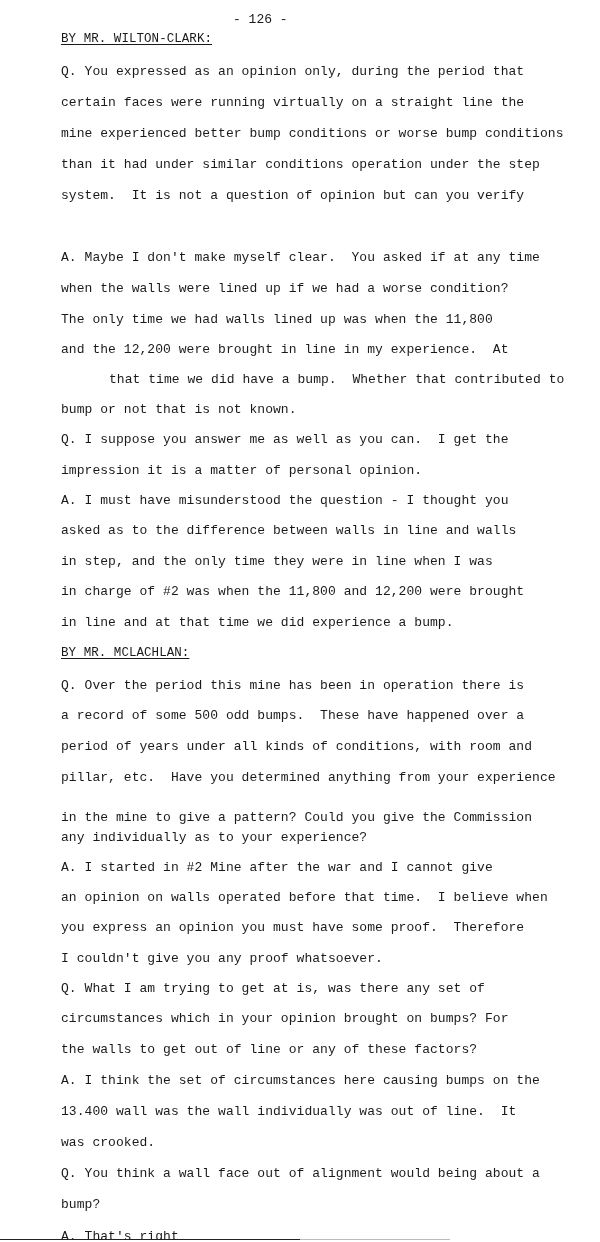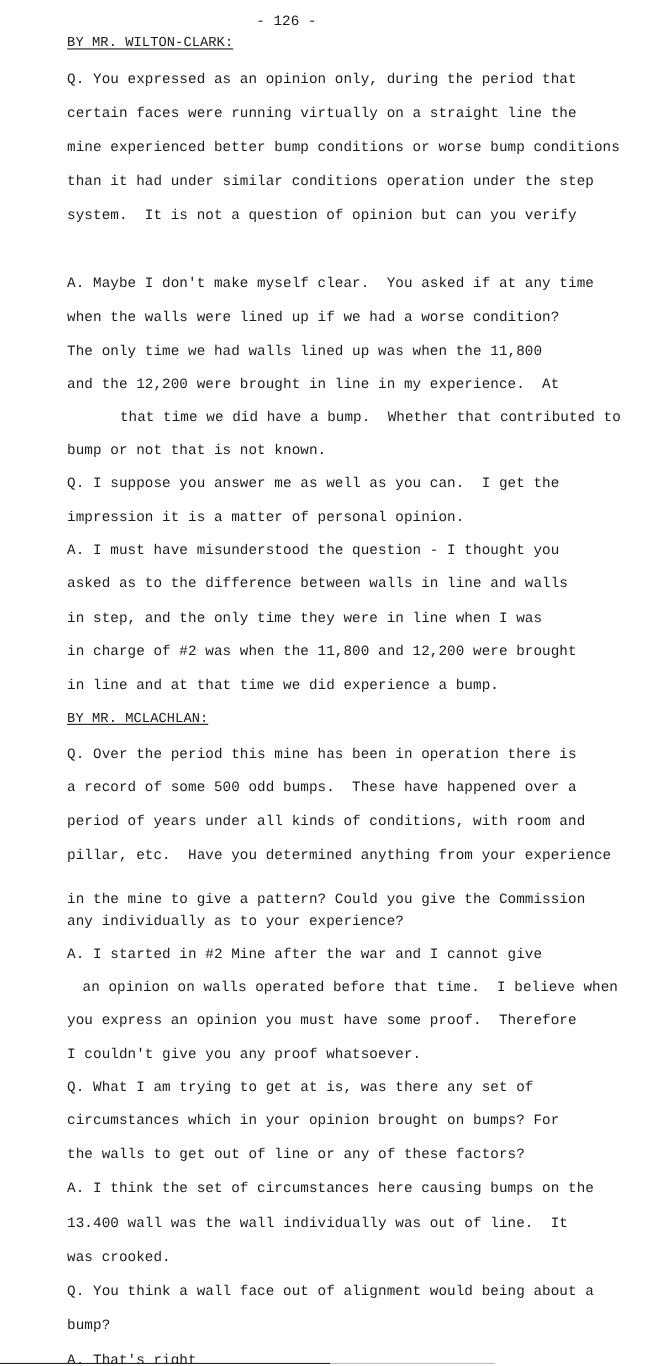--- a/index.html
+++ b/index.html
@@ -94,21 +94,21 @@
       <div class="line" style="top: 584px;">in charge of #2 was when the 11,800 and 12,200 were brought</div>
       <div class="line" style="top: 615px;">in line and at that time we did experience a bump.</div>
       <div class="line heading" style="top: 645px;">BY MR. MCLACHLAN:</div>
       <div class="line" style="top: 678px;">Q. Over the period this mine has been in operation there is</div>
       <div class="line" style="top: 708px;">a record of some 500 odd bumps.  These have happened over a</div>
       <div class="line" style="top: 739px;">period of years under all kinds of conditions, with room and</div>
       <div class="line" style="top: 770px;">pillar, etc.  Have you determined anything from your experience</div>
       <div class="line" style="top: 800px; margin-top: 10px;">in the mine to give a pattern? Could you give the Commission</div>
       <div class="line" style="top: 830px;">any individually as to your experience?</div>
       <div class="line" style="top: 860px;">A. I started in #2 Mine after the war and I cannot give</div>
-      <div class="line" style="top: 890px; margin-left: 14px;">an opinion on walls operated before that time.  I believe when</div>
+      <div class="line" style="top: 890px;">an opinion on walls operated before that time.  I believe when</div>
       <div class="line" style="top: 920px;">you express an opinion you must have some proof.  Therefore</div>
       <div class="line" style="top: 951px;">I couldn't give you any proof whatsoever.</div>
       <div class="line" style="top: 981px;">Q. What I am trying to get at is, was there any set of</div>
       <div class="line" style="top: 1011px;">circumstances which in your opinion brought on bumps? For</div>
       <div class="line" style="top: 1042px;">the walls to get out of line or any of these factors?</div>
       <div class="line" style="top: 1073px;">A. I think the set of circumstances here causing bumps on the</div>
       <div class="line" style="top: 1104px;">13.400 wall was the wall individually was out of line.  It</div>
       <div class="line" style="top: 1135px;">was crooked.</div>
       <div class="line" style="top: 1166px;">Q. You think a wall face out of alignment would being about a</div>
       <div class="line" style="top: 1197px;">bump?</div>

